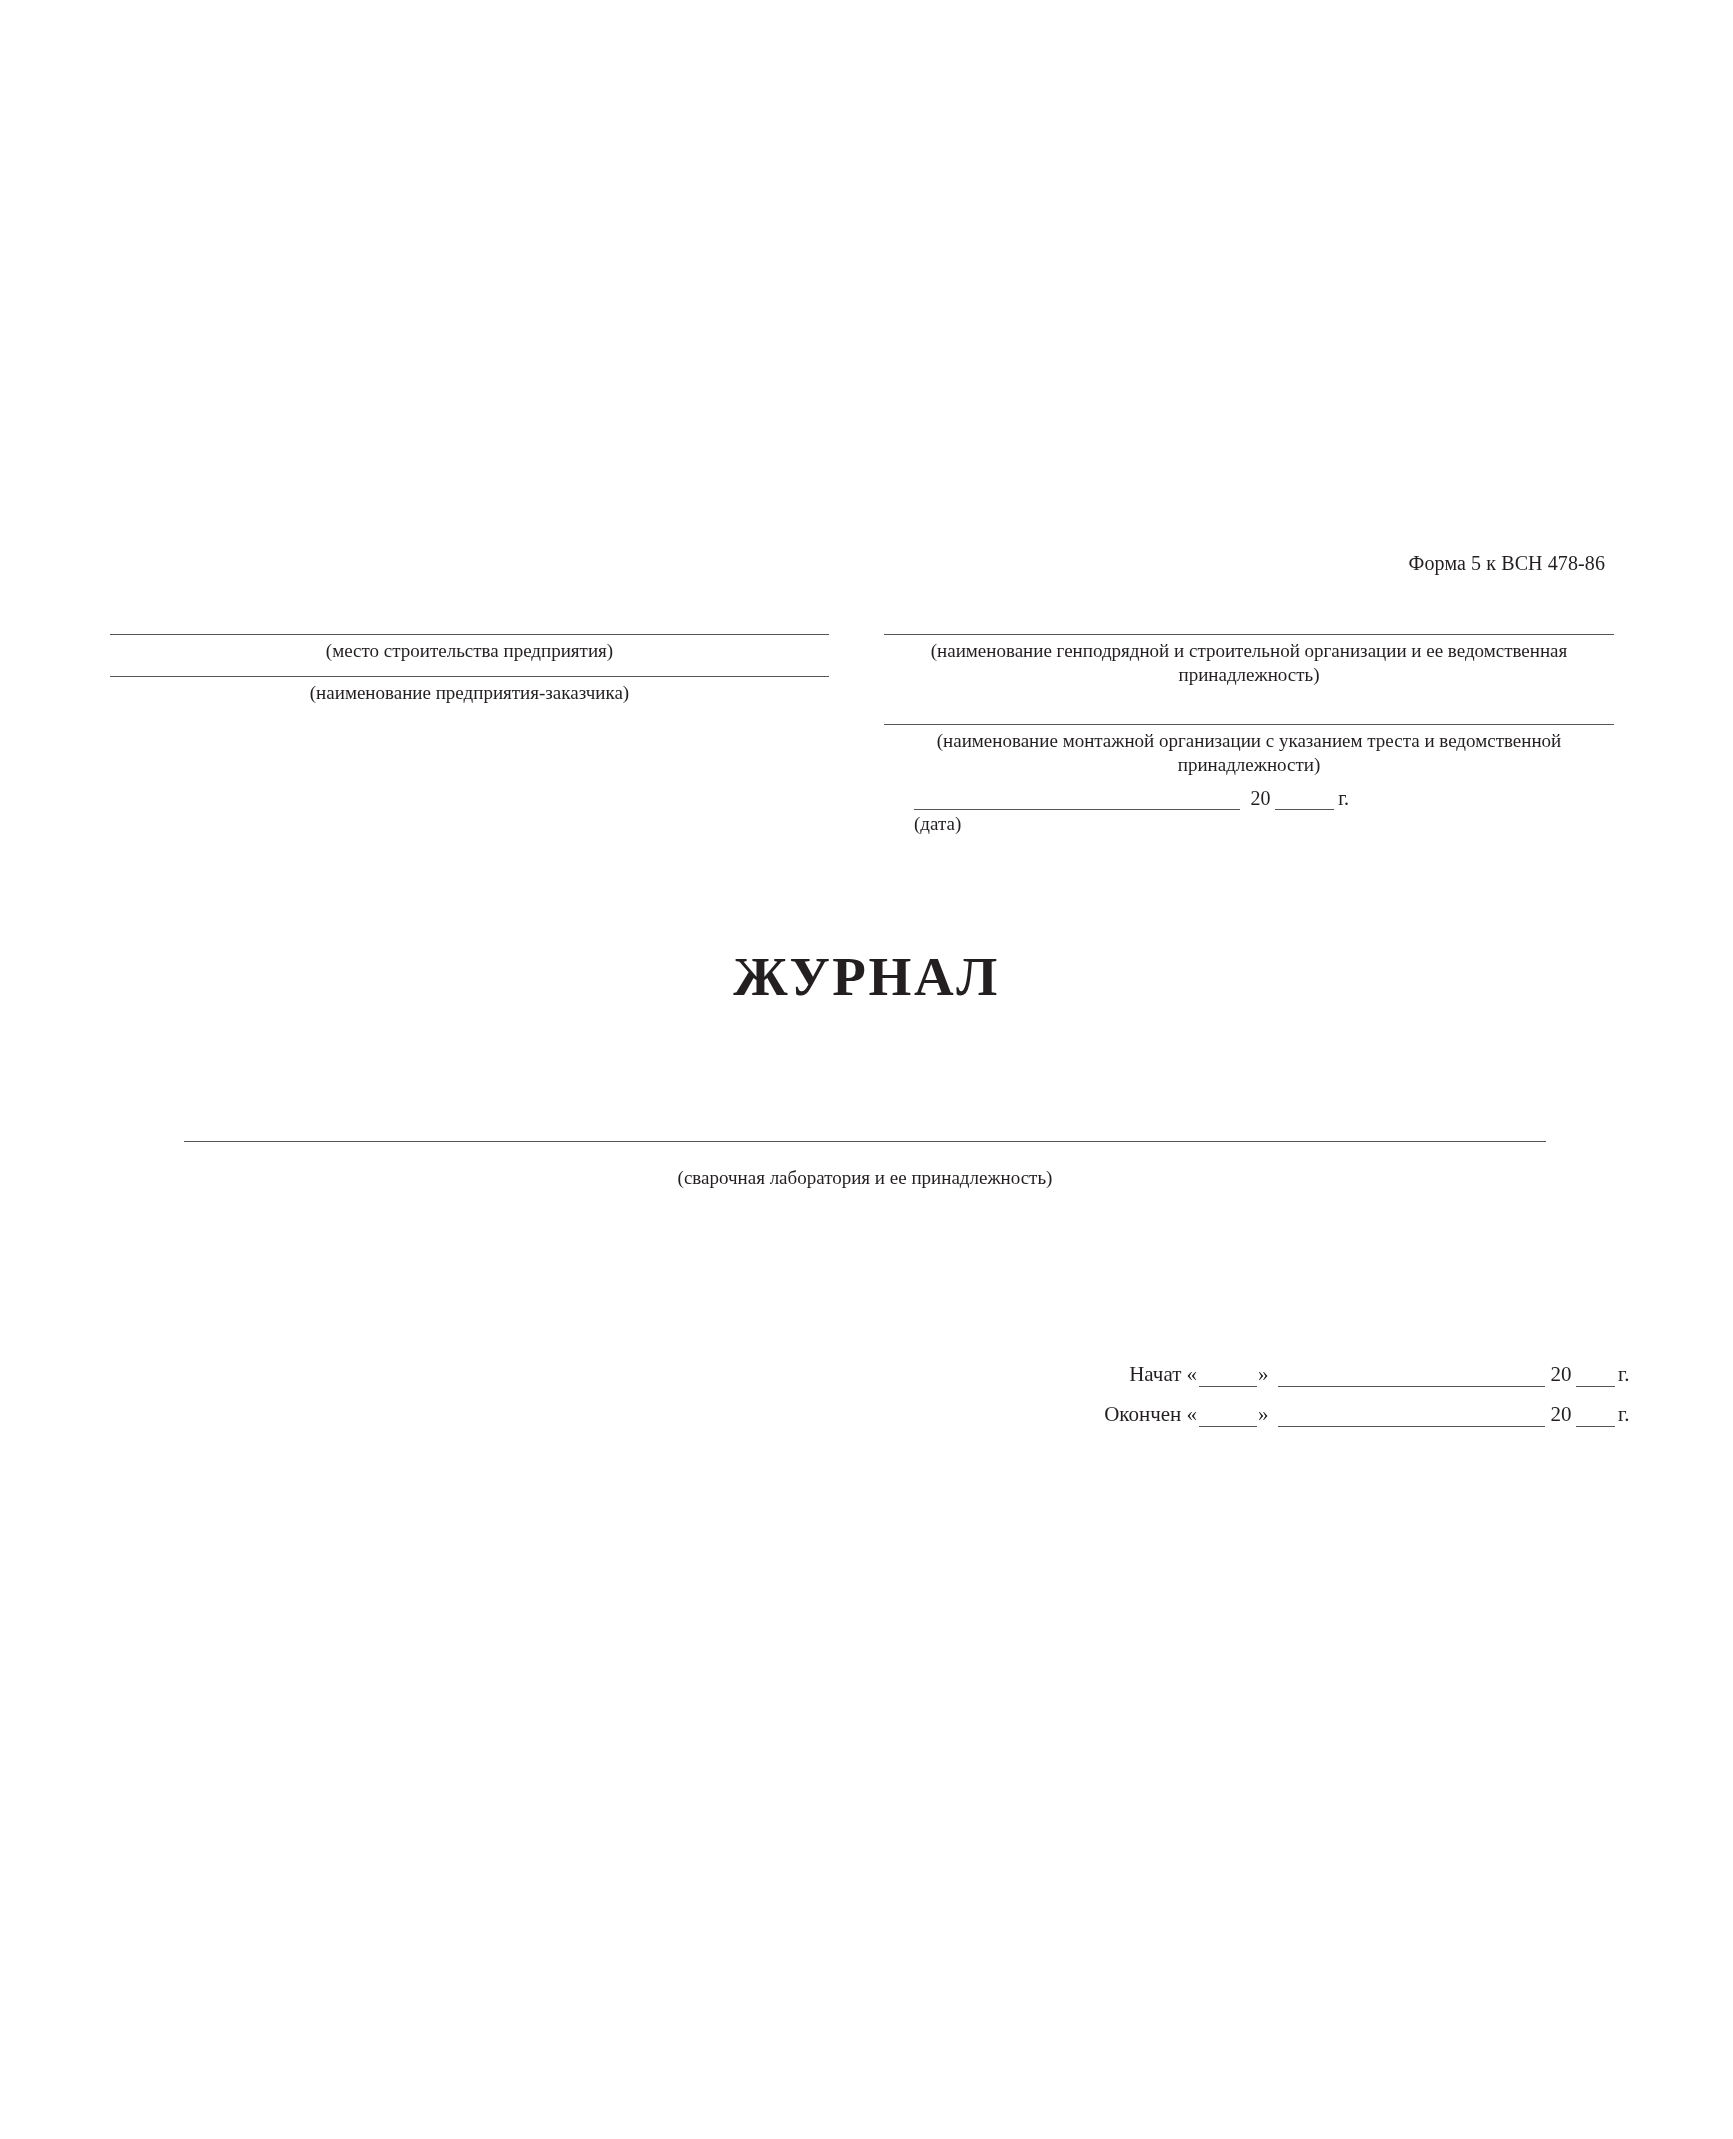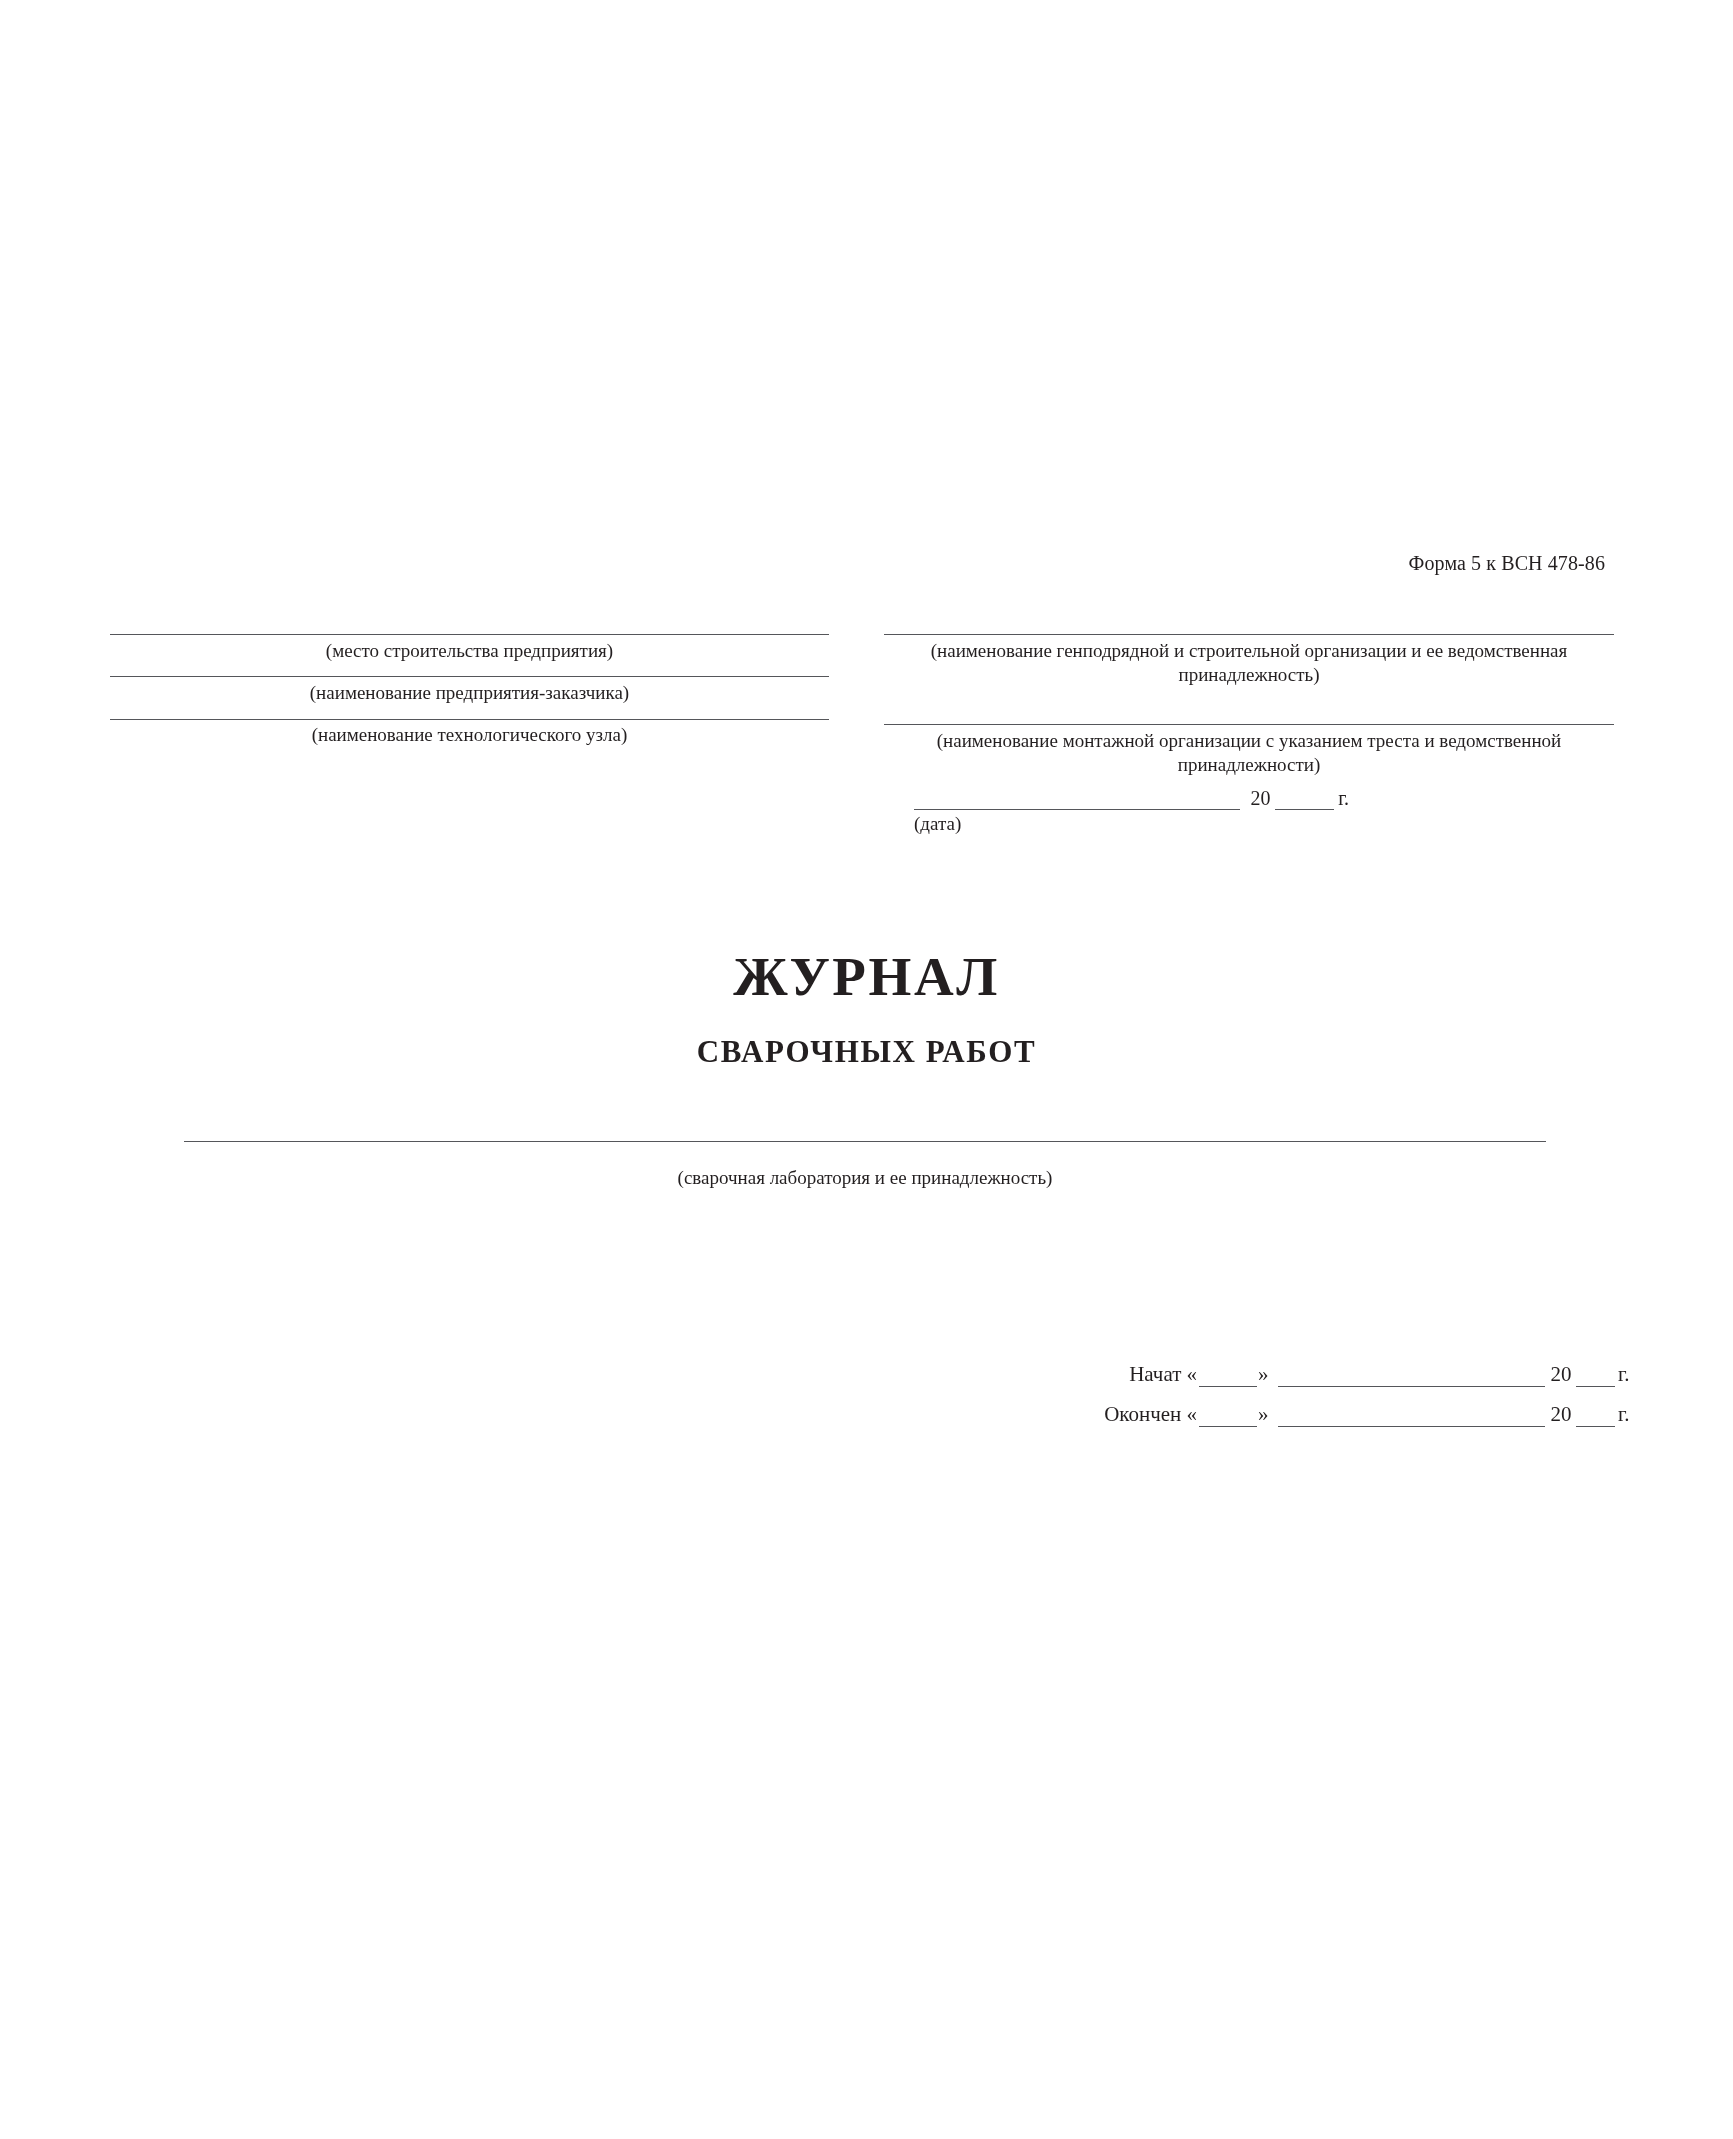--- a/index.html
+++ b/index.html
@@ -208,24 +208,20 @@
       <div class="rule"></div>
       <span class="cap">(место строительства предприятия)</span>
     </div>
 
     <div class="fld lf2">
       <div class="rule"></div>
       <span class="cap">(наименование предприятия-заказчика)</span>
     </div>
 
 
-    <div class="fld lf4">
-      <div class="rule"></div>
-      <span class="cap">(наименование технологического узла)</span>
-    </div>
 
   </div>
 
   <div class="hdr-right">
 
     <div class="fld rf1">
       <div class="rule"></div>
       <span class="cap">(наименование генподрядной и строительной организации и ее ведомственная принадлежность)</span>
     </div>
 
@@ -240,21 +236,20 @@
         <span class="y20">20</span>
         <div class="yline"></div>
         <span class="gsuf">г.</span>
       </div>
       <span class="date-cap">(дата)</span>
     </div>
 
   </div>
 
   <div class="title-main">ЖУРНАЛ</div>
-  <div class="title-sub">СВАРОЧНЫХ РАБОТ</div>
 
   <div class="lab-wrap">
     <div class="rule"></div>
     <span class="cap">(сварочная лаборатория и ее принадлежность)</span>
   </div>
 
   <div class="se-block">
 
     <div class="se-row">
       <span class="lbl q1">Начат «</span>

